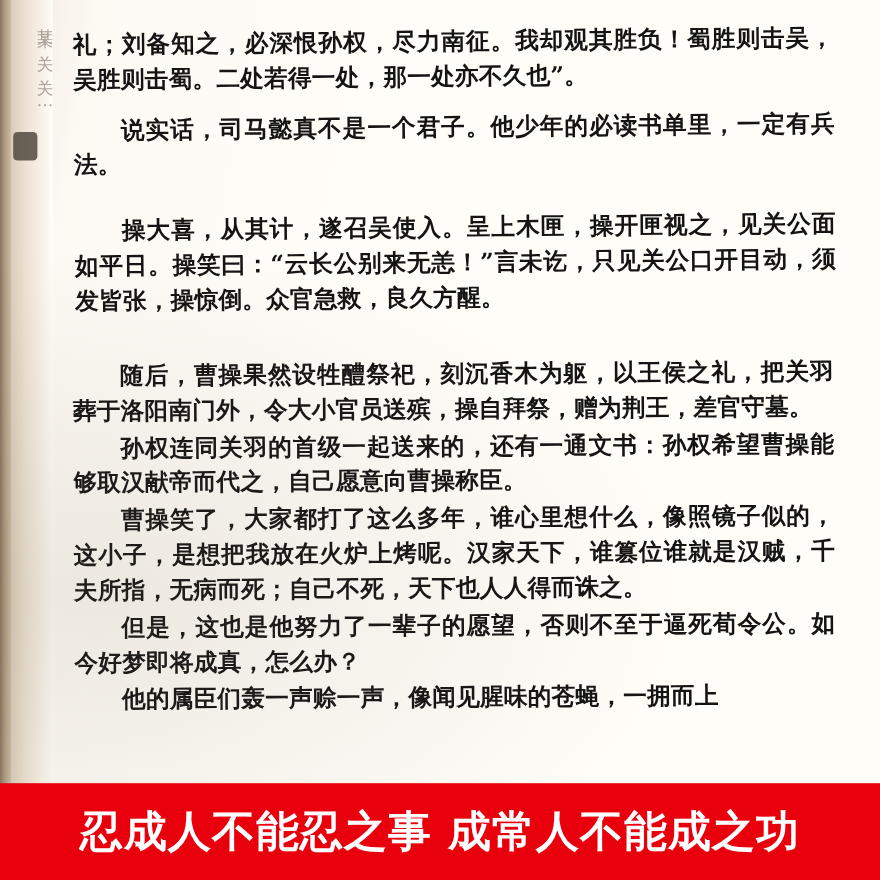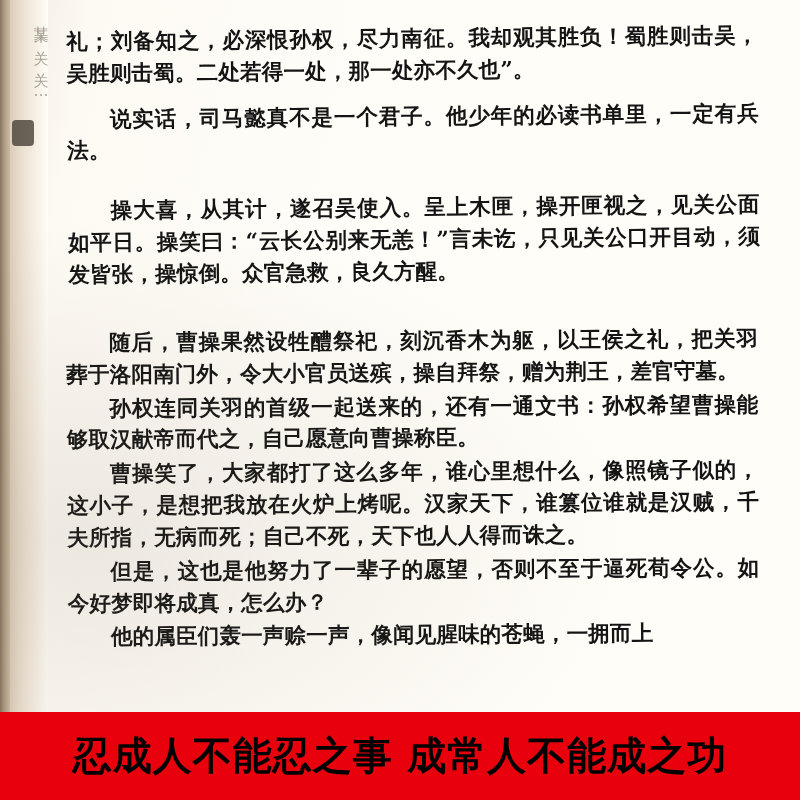--- a/index.html
+++ b/index.html
@@ -100,21 +100,21 @@
     left: 0;
     bottom: 0;
     width: 800px;
     height: 88px;
     background: #e8000d;
     display: flex;
     align-items: center;
     justify-content: center;
   }
   .banner-text {
-    color: #000000;
+    color: #ffffff;
     font-size: 39px;
     font-weight: 700;
     letter-spacing: 1px;
     white-space: nowrap;
     font-family: "DejaVu Sans", "Liberation Sans", sans-serif;
   }
 </style>
 </head>
 <body>
 

